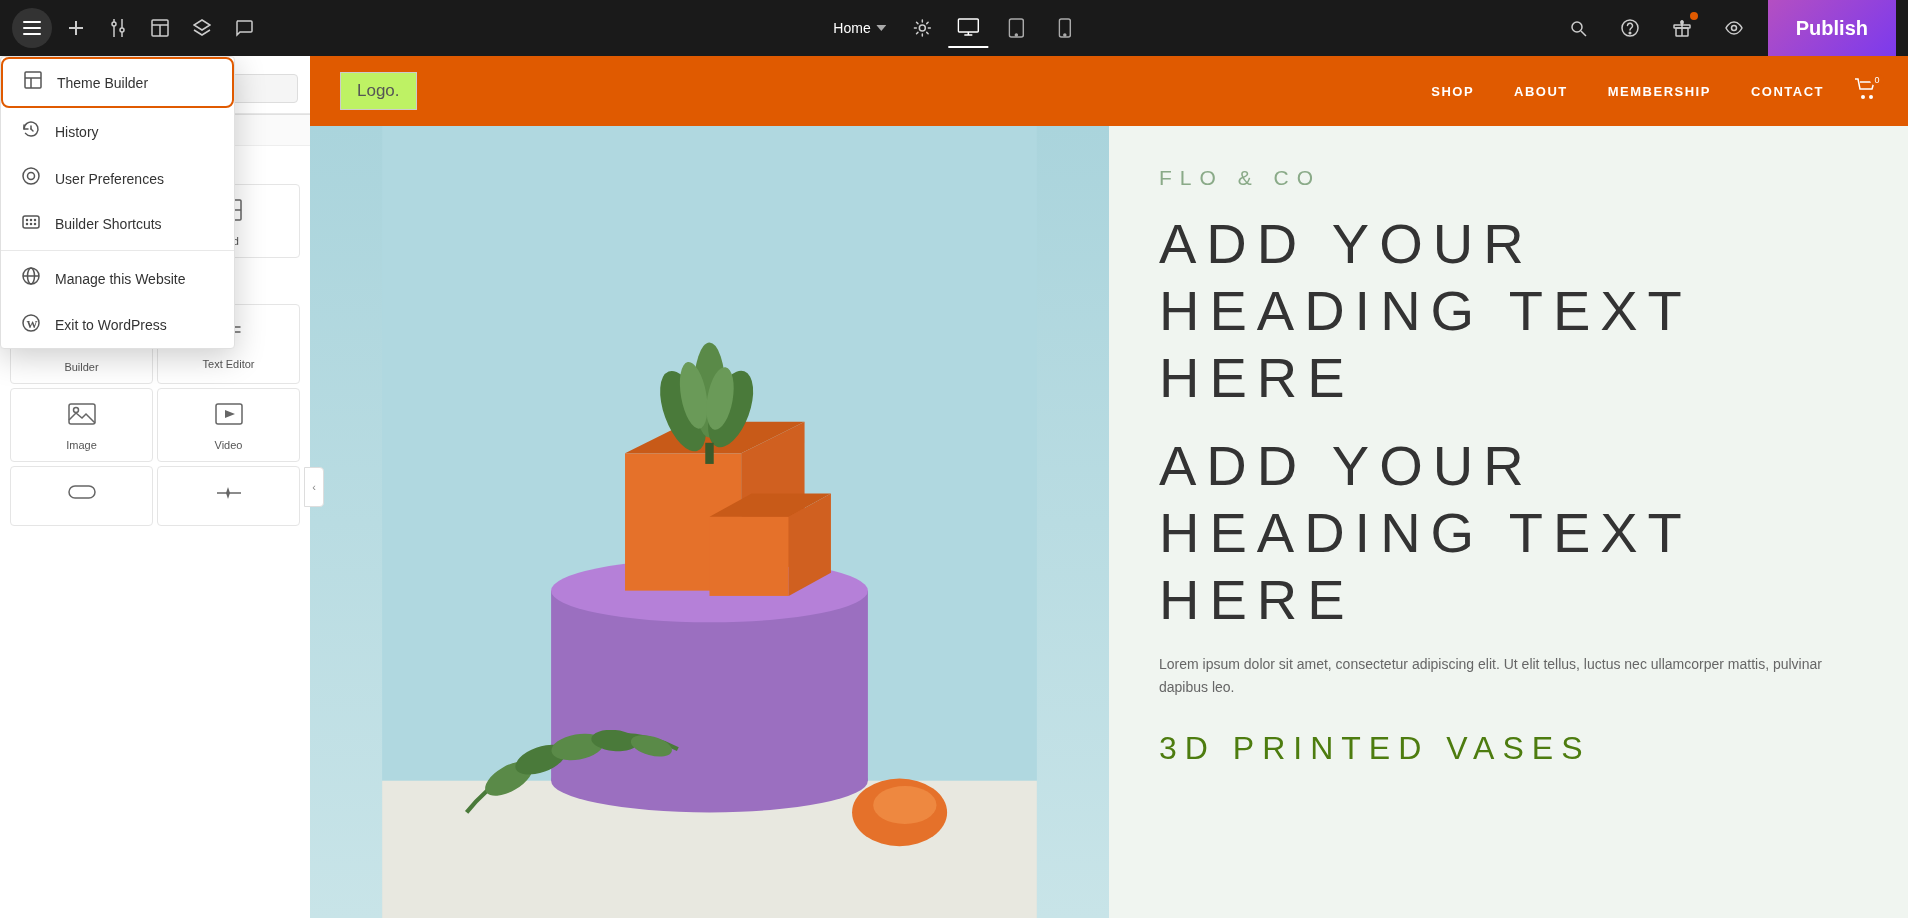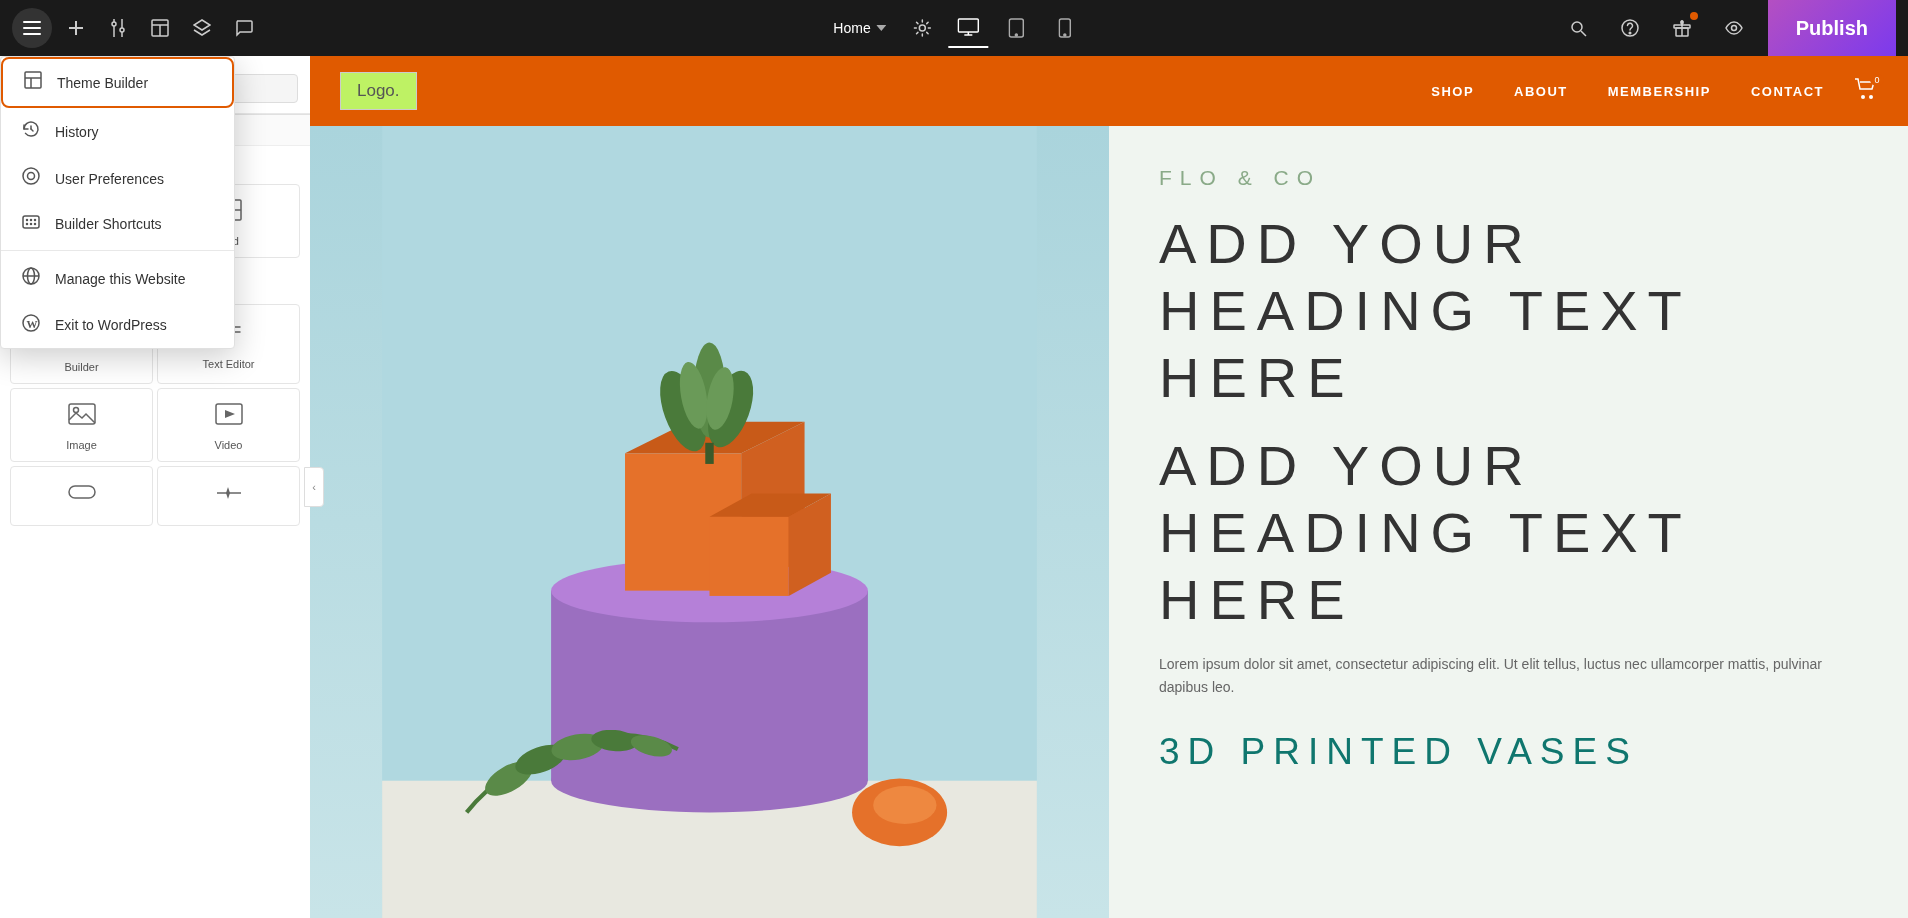--- a/index.html
+++ b/index.html
@@ -120,21 +120,21 @@
     
     .plant-scene {
       width: 100%; height: 100%; position: relative; display: flex; align-items: flex-end; justify-content: center;
       background: linear-gradient(180deg, #aad4dc 0%, #c8e4e8 100%);
     }
 
     .site-text { width: 50%; padding: 40px 50px; background: #f0f5f0; }
     .brand-name { font-size: 21px; letter-spacing: 8px; color: #8aaa88; font-weight: 300; margin-bottom: 20px; text-transform: uppercase; }
     .heading-text { font-size: 56px; letter-spacing: 10px; color: #333; font-weight: 200; line-height: 1.2; margin-bottom: 20px; text-transform: uppercase; }
     .body-text { font-size: 14px; color: #666; line-height: 1.6; margin-bottom: 30px; }
-    .sub-heading { font-size: 37px; letter-spacing: 8px; color: #0f766e; font-weight: 200; text-transform: uppercase; line-height: 1.3; }
+    .sub-heading { font-size: 32px; letter-spacing: 8px; color: #4d7c0f; font-weight: 200; text-transform: uppercase; line-height: 1.3; }
 
     
     .collapse-btn {
       position: absolute; right: -14px; top: 50%; transform: translateY(-50%);
       width: 20px; height: 40px; background: white; border: 1px solid #ddd;
       border-radius: 0 4px 4px 0; display: flex; align-items: center; justify-content: center;
       cursor: pointer; z-index: 60; font-size: 11px; color: #888;
     }
 
     

